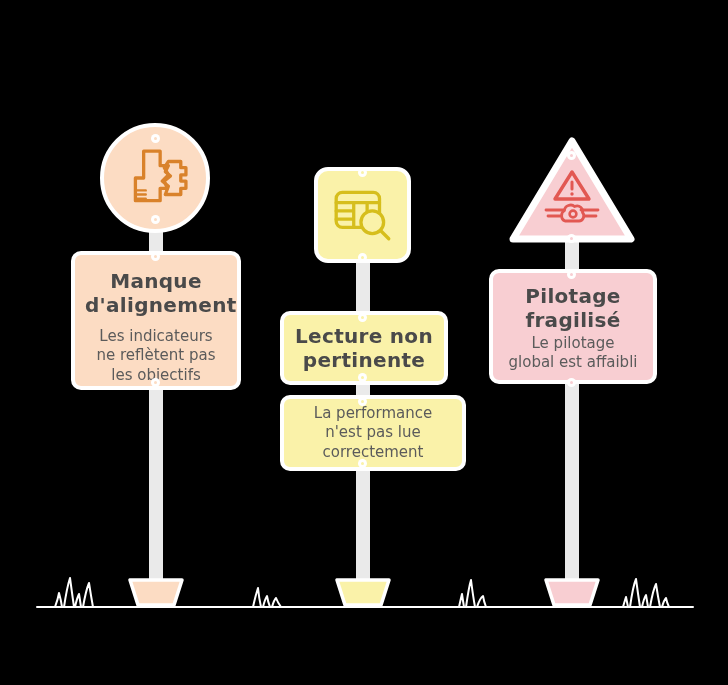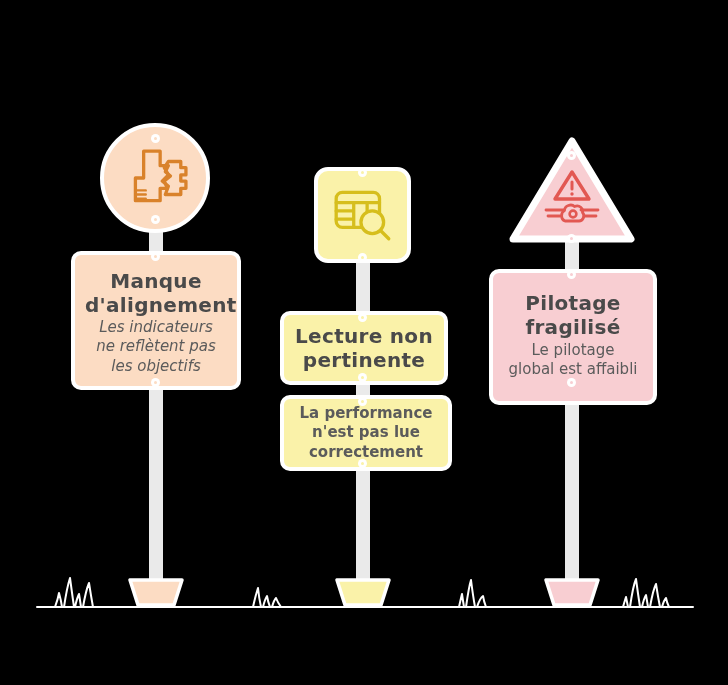--- a/index.html
+++ b/index.html
@@ -32,24 +32,24 @@
     position:absolute;border:4px solid #fff;border-radius:10px;
     background:var(--fill);text-align:center;box-sizing:border-box;
   }
   .sign .title{
     font-weight:bold;font-size:20px;line-height:1.22;color:#4a4a4a;
     letter-spacing:.3px;margin:0;
   }
   .sign .desc{font-size:15px;line-height:1.3;color:#5b5b5b;margin:0;}
 
   .sign1{left:71px;top:251px;width:170px;height:139px;padding:14px 10px 0 10px;}
-  .sign1 .desc{padding:0 4px;font-style:italic;}
+  .sign1 .desc{margin-top:9px;padding:0 4px;}
   .sign2{left:280px;top:311px;width:168px;height:74px;display:flex;align-items:center;justify-content:center;}
-  .sign3{left:280px;top:395px;width:172px;height:76px;display:flex;align-items:center;justify-content:center;padding:0 14px;font-weight:bold;}
-  .sign4{left:489px;top:269px;width:168px;height:136px;padding:18px 14px 0 14px;}
+  .sign3{left:280px;top:395px;width:186px;height:76px;display:flex;align-items:center;justify-content:center;padding:0 14px;}
+  .sign4{left:489px;top:269px;width:168px;height:115px;padding:11px 14px 0 14px;}
   .sign4 .desc{margin-top:1px;}
 
   .rivet{
     position:absolute;width:9px;height:9px;border-radius:50%;background:#fff;
     display:flex;align-items:center;justify-content:center;
   }
   .rivet i{display:block;width:3px;height:3px;border-radius:50%;background:var(--fill);}
 
   .base{position:absolute;top:578px;}
   .ground{position:absolute;left:0;top:565px;}

